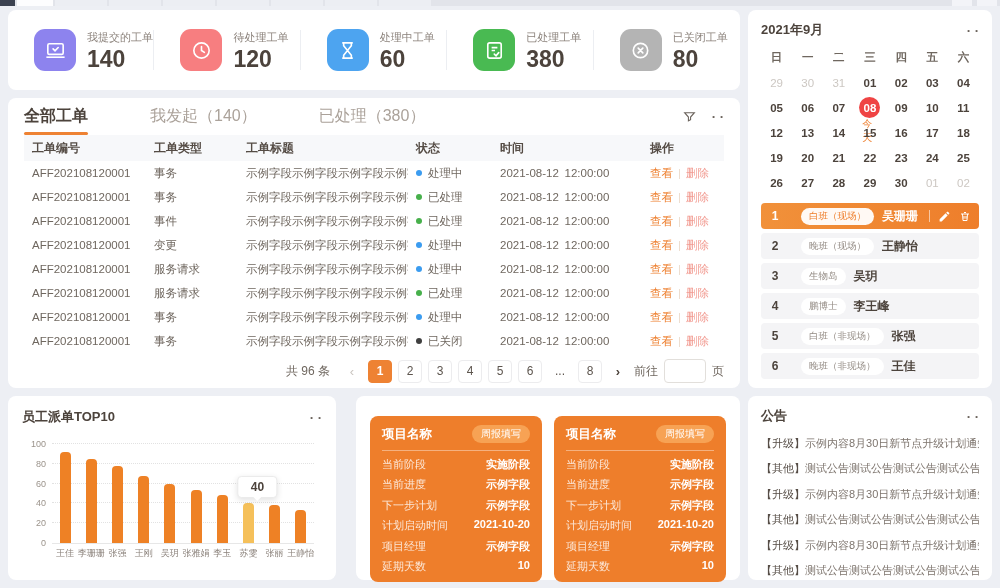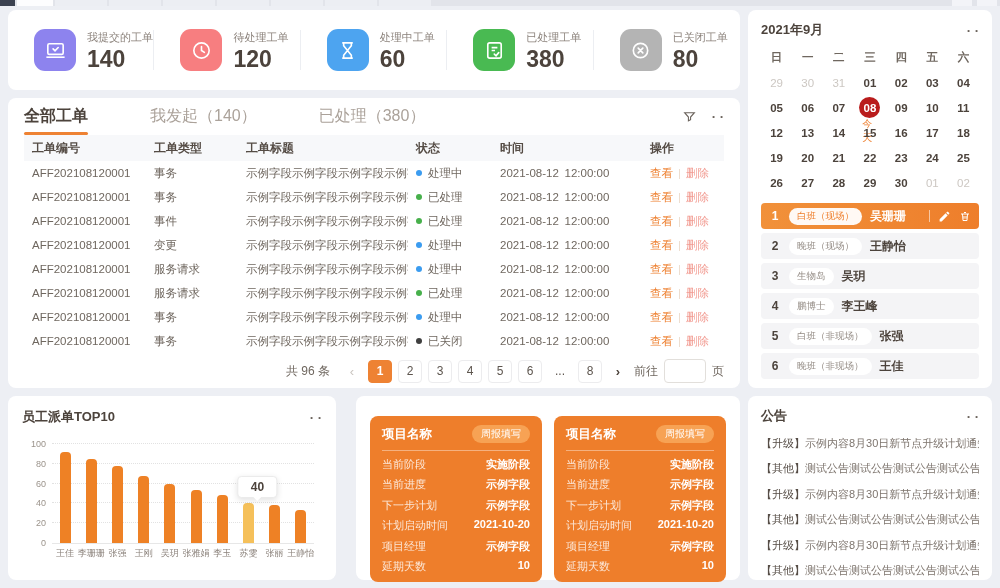--- a/index.html
+++ b/index.html
@@ -77,26 +77,26 @@
   .proj-row { display:flex; justify-content:space-between; margin-top:5.5px; font-size:11px; }
   .proj-row .fl { color:rgba(255,255,255,.82); }
   .proj-row .fv { font-weight:bold; }
 
   
   #calendar-card { left:748px; top:10px; width:244px; height:378px; padding:11px 13px; }
   .cal-grid { display:grid; grid-template-columns:repeat(7,1fr); margin-top:6px; }
   .cal-cell { height:25px; display:flex; align-items:center; justify-content:center; font-size:11.5px; font-weight:bold; color:#4c433c; position:relative; cursor:pointer; }
   .cal-cell.wd { font-weight:bold; color:#6f675f; cursor:default; }
   .cal-cell.muted { color:#ccc7c2; font-weight:normal; }
-  .cal-cell.today .dnum { width:21px; height:21px; border-radius:50%; background:#b91c1c; color:#fff; display:flex; align-items:center; justify-content:center; }
+  .cal-cell.today .dnum { width:21px; height:21px; border-radius:50%; background:#ef4444; color:#fff; display:flex; align-items:center; justify-content:center; }
   .today-tag { position:absolute; top:22px; left:50%; transform:translateX(-50%); font-size:10px; color:#ee8233; font-weight:normal; }
   #shift-list { margin-top:8px; }
   .shift { height:26px; border-radius:4px; background:#f4f4f6; margin-bottom:4px; display:flex; align-items:center; gap:8px; padding:0 8px; cursor:pointer; }
   .shift-num { width:12px; font-weight:bold; color:#4c433c; font-size:12px; text-align:center; }
-  .shift-badge { background:#fff; border-radius:9px; padding:2px 8px; font-size:9.5px; color:#948c85; white-space:nowrap; }
+  .shift-badge { background:#fff; border-radius:9px; padding:2px 8px; font-size:9.5px; color:#948c85; white-space:nowrap;margin-left:12px; }
   .shift-name { font-weight:bold; color:#4c433c; font-size:12px; }
   .shift.active { background:linear-gradient(90deg,#f1913a,#ee7e2b); }
   .shift.active .shift-num, .shift.active .shift-name { color:#fff; }
   .shift.active .shift-badge { background:rgba(255,255,255,.95); color:#ee7e2b; }
   .shift-tools { margin-left:auto; display:flex; align-items:center; gap:8px; }
   .shift-tools .vr { width:1px; height:12px; background:rgba(255,255,255,.55); }
   .shift-tools svg { display:block; cursor:pointer; }
 
   
   #ann-card { left:748px; top:396px; width:244px; height:184px; padding:11px 13px; }

